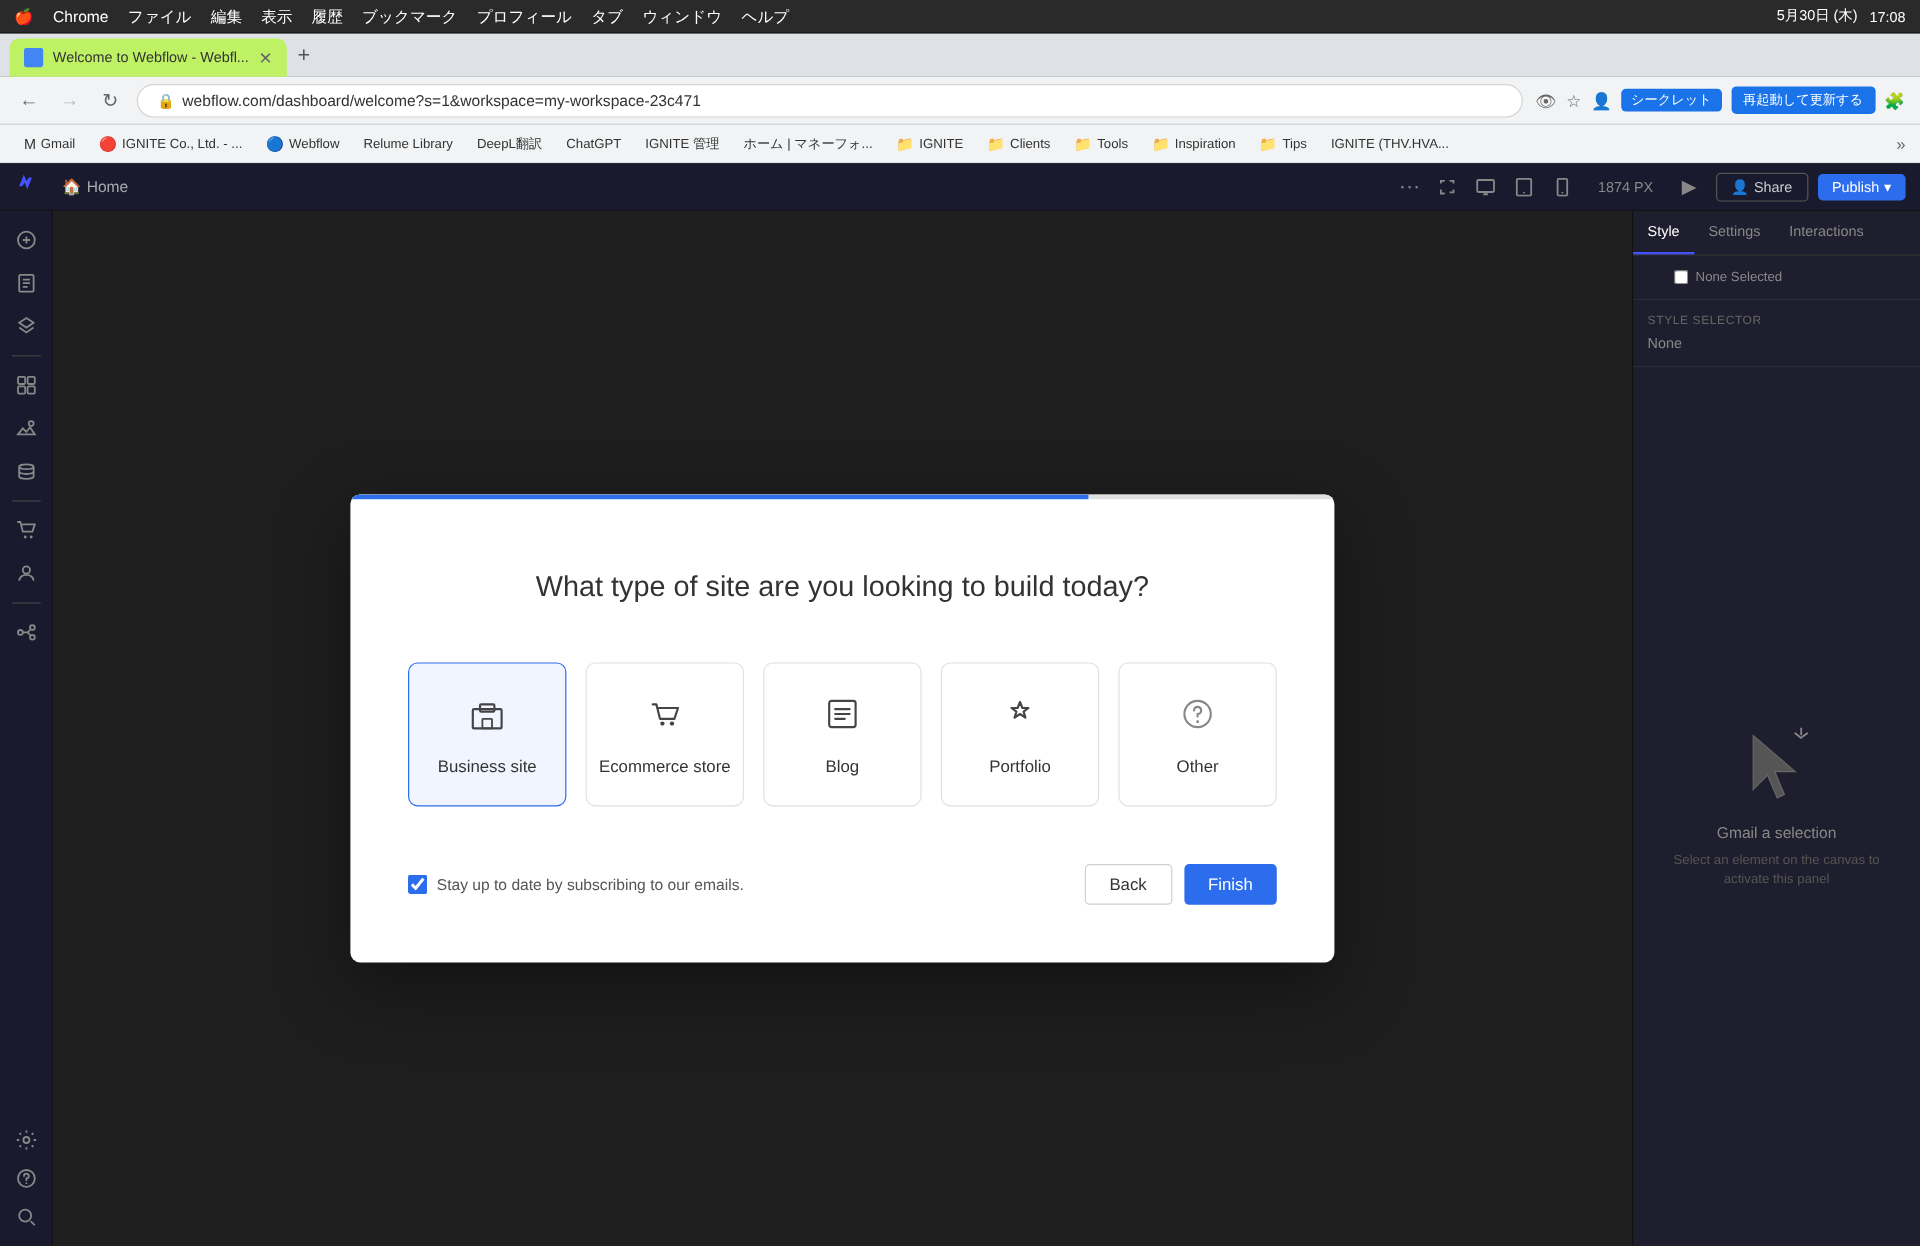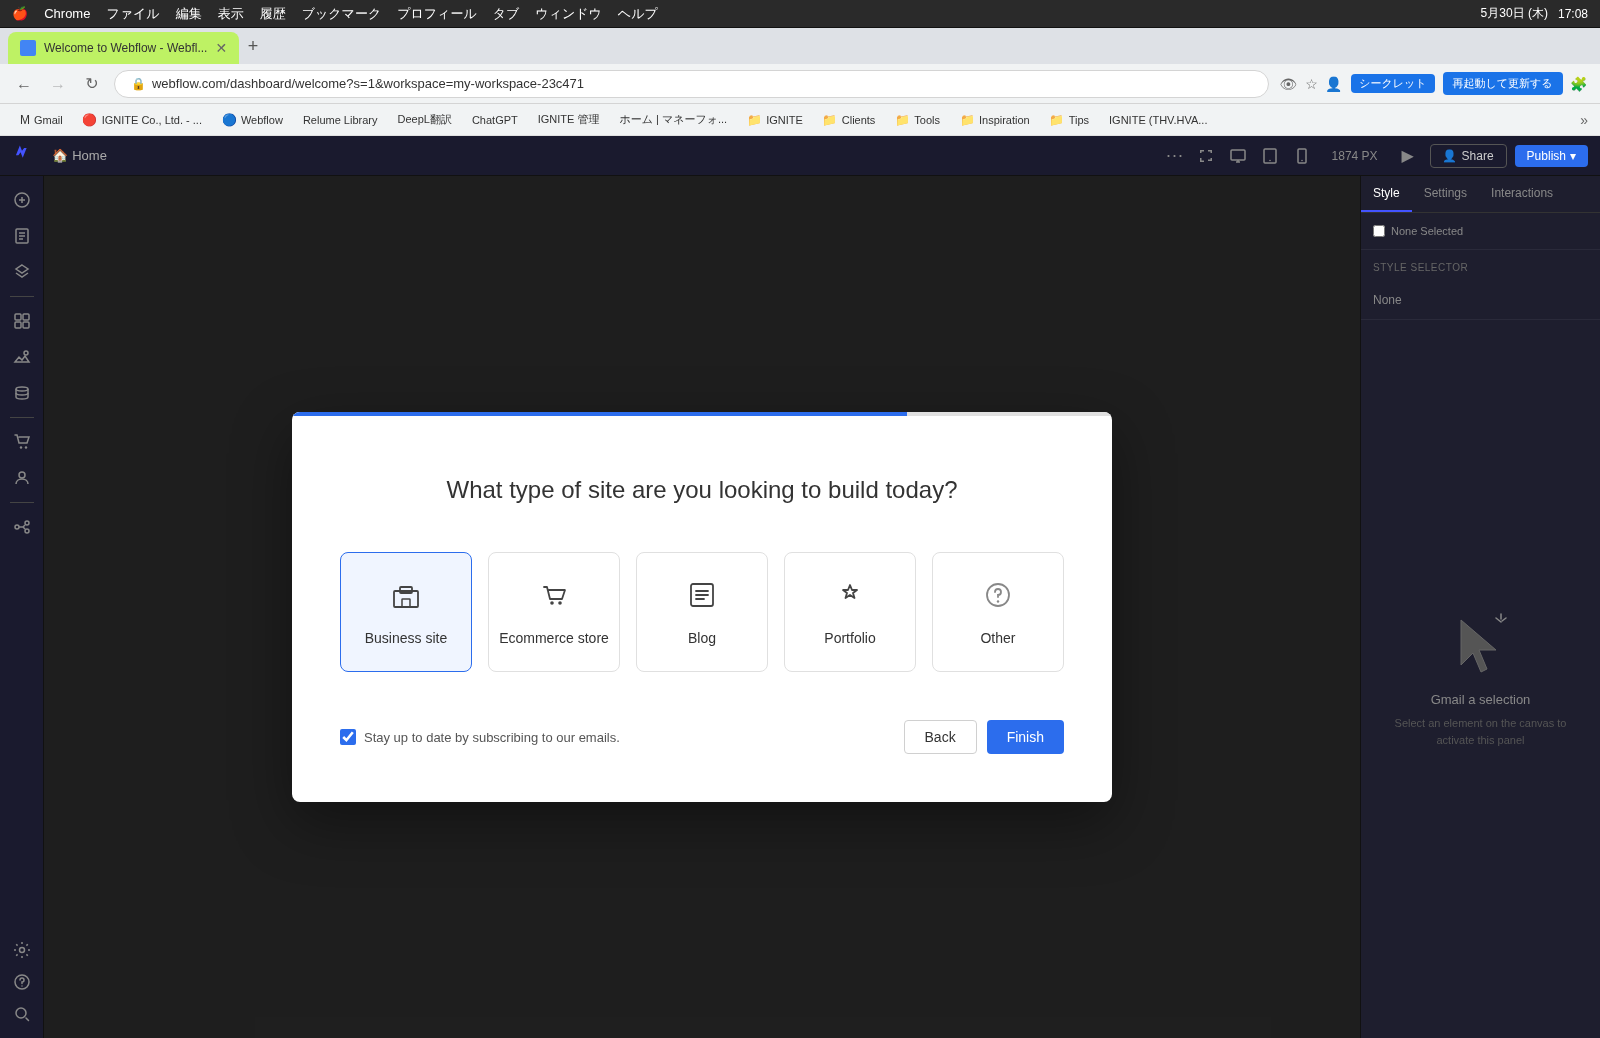--- a/index.html
+++ b/index.html
@@ -167,22 +167,22 @@
       width: 240px; background: #1e1e2e; border-left: 1px solid #111; display: flex; flex-direction: column;
     }
     .rp-tabs {
       display: flex; border-bottom: 1px solid #333;
     }
     .rp-tab {
       padding: 10px 12px; font-size: 12px; color: #888; cursor: pointer; border-bottom: 2px solid transparent;
     }
     .rp-tab.active { color: #fff; border-bottom-color: #4353ff; }
     .rp-section { padding: 12px; border-bottom: 1px solid #2a2a3a; }
-    .rp-label { font-size: 10px; color: #666; margin-bottom: 20px; text-transform: uppercase; letter-spacing: 0.5px; }
-    .rp-checkbox-row { display: flex; align-items: flex-end; gap: 6px; font-size: 11px; color: #888; }
+    .rp-label { font-size: 10px; color: #666; margin-bottom: 6px; text-transform: uppercase; letter-spacing: 0.5px; }
+    .rp-checkbox-row { display: flex; align-items: flex-end; gap: 6px; font-size: 11px; color: #888; margin-left: 22px; }
     .rp-selector { font-size: 12px; color: #888; }
 
     .rp-empty-state {
       flex: 1; display: flex; flex-direction: column; align-items: center; justify-content: center;
       padding: 24px; text-align: center;
     }
     .rp-empty-title { font-size: 13px; color: #888; margin-bottom: 8px; font-weight: 500; }
     .rp-empty-desc { font-size: 11px; color: #555; line-height: 1.5; }
 
     .cursor-svg { margin-bottom: 8px; }

